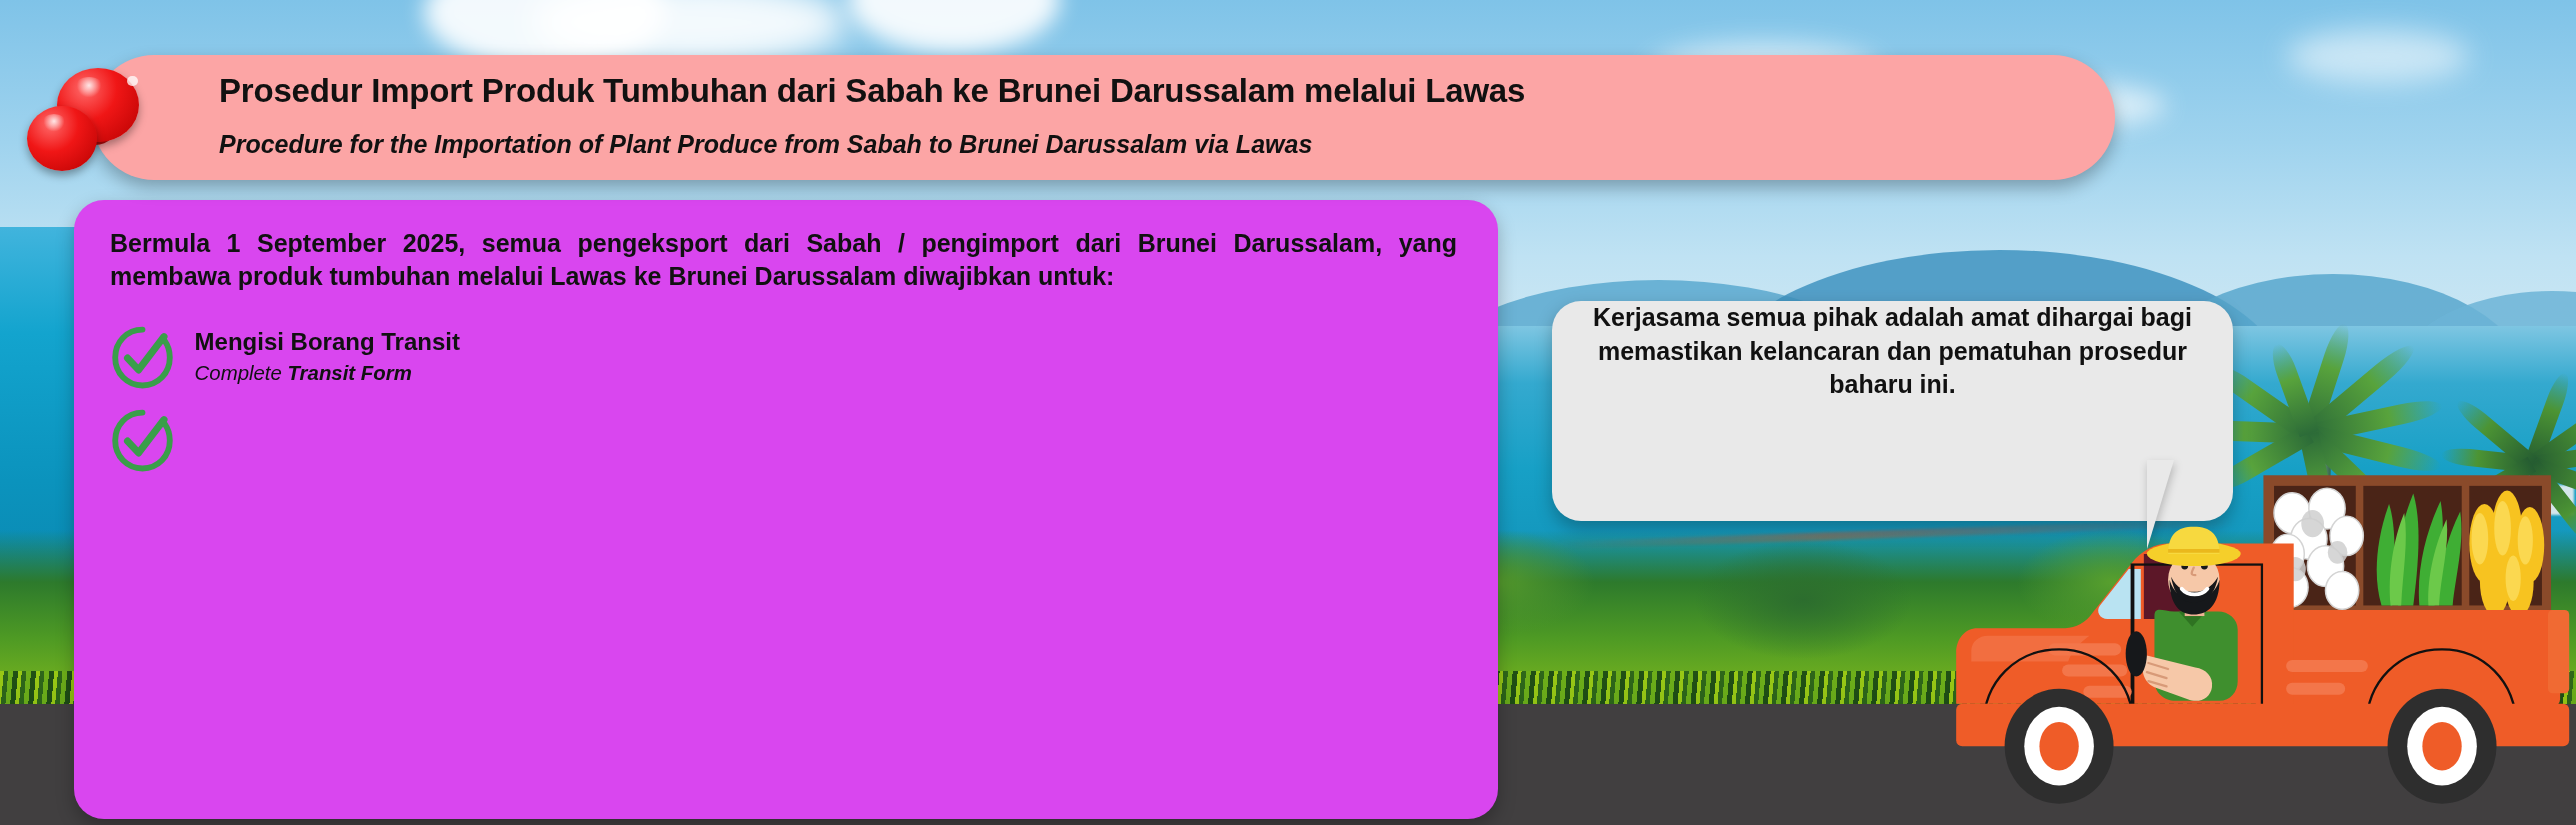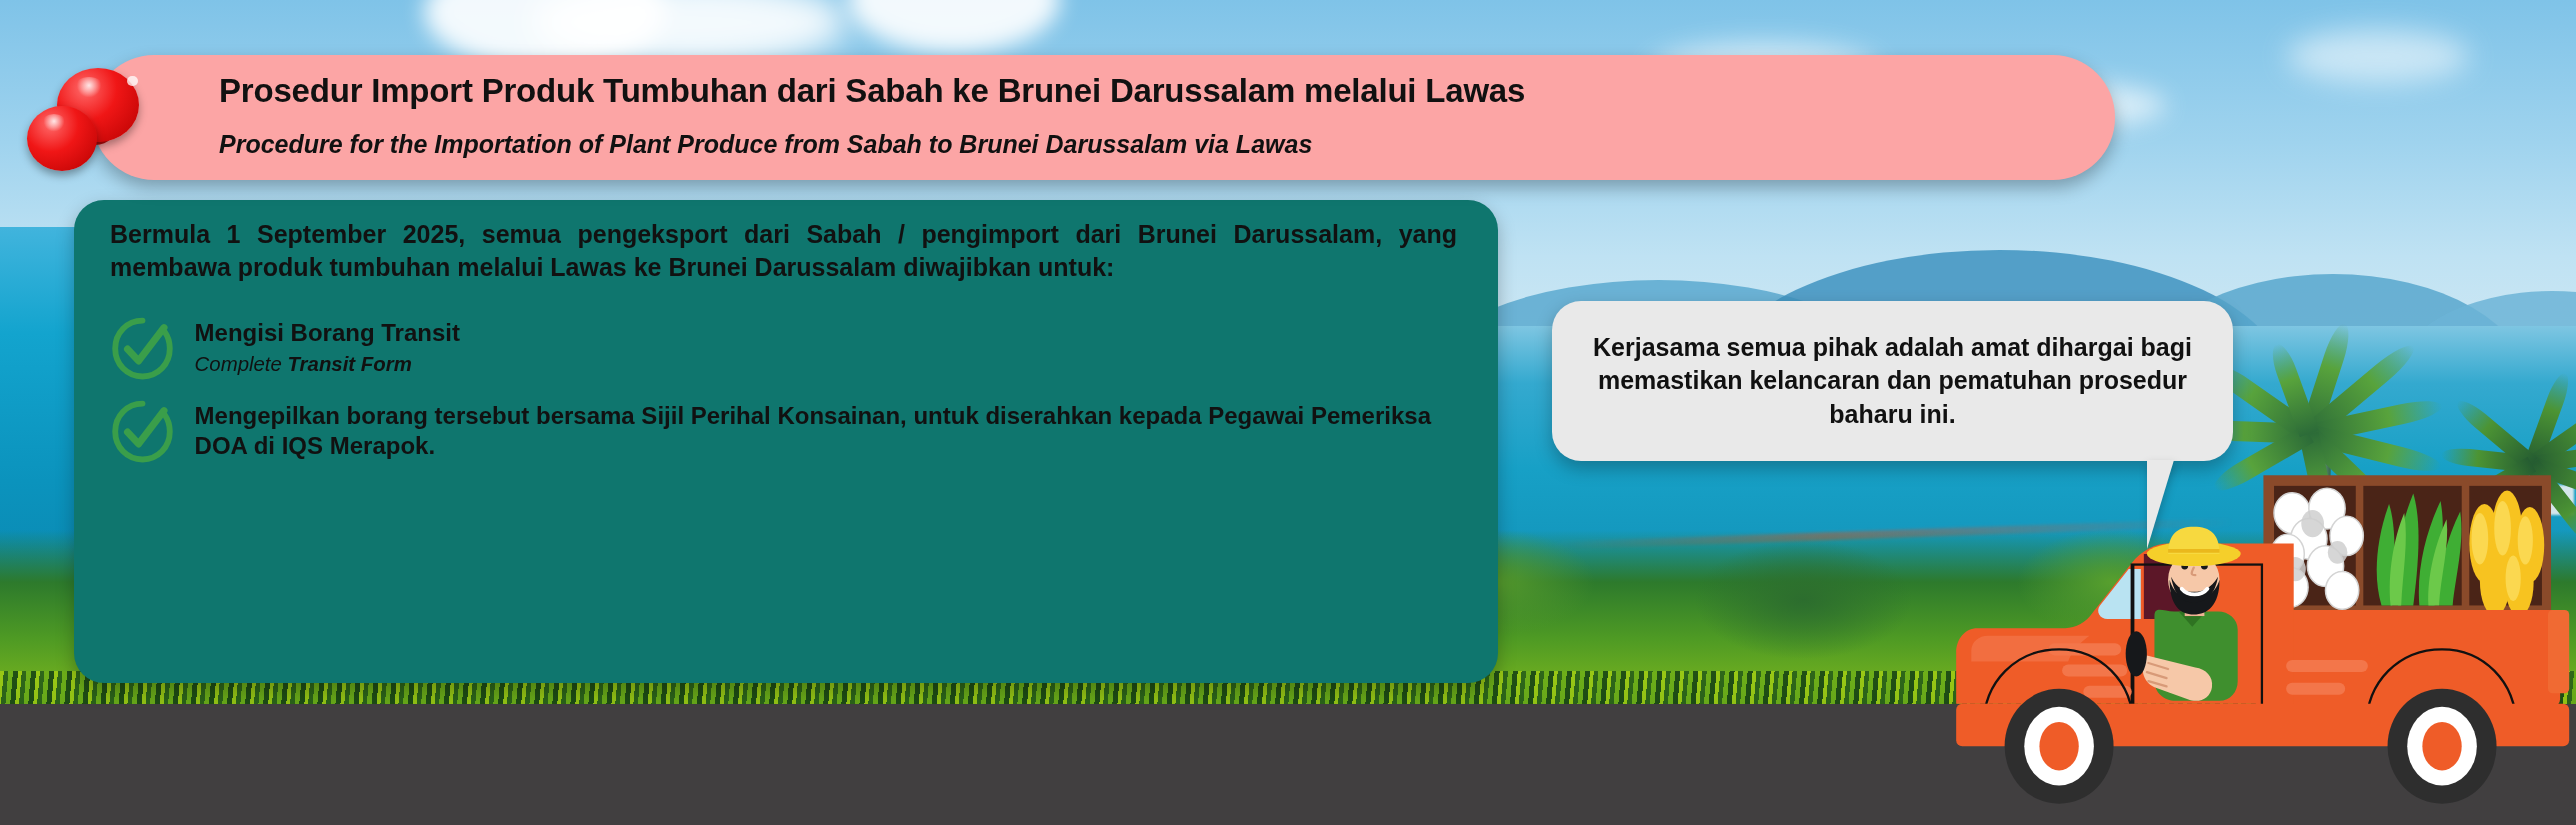--- a/index.html
+++ b/index.html
@@ -164,24 +164,24 @@
   }
   .pin-b .head { left:0px; top:47px; width:70px; height:65px; }
   .pin-b .gloss{ left:13.6px; top:55px; width:26px; height:18px; }
   .pin-shine {
     position:absolute; left:100px; top:16.7px; width:10.6px; height:10.6px;
     border-radius:50%; background:rgba(255,255,255,.75);
   }
 
   
   .main-card {
-    position:absolute; left:74px; top:200px; width:1424px; height:483px;
-    background:#0f766e; border-radius:30px;
+    position:absolute; left:74px; top:200px; width:1424px; height:619px;
+    background:#d946ef; border-radius:30px;
     box-shadow:0 7.6px 18px rgba(0,0,0,.26);
-    padding:18px 41px 0 36px;
+    padding:27px 41px 0 36px;
     z-index:5;
   }
   .para-bm {
     font-size:25px; font-weight:bold; color:#111; line-height:1.33;
     text-align:justify;
   }
   .para-en {
     font-size:21px; font-style:italic; color:#111; line-height:1.32;
     text-align:justify; margin-top:19.7px;
   }
@@ -195,24 +195,24 @@
   .check-bm {
     font-size:24px; font-weight:bold; color:#111; line-height:1.28;
   }
   .check-en {
     font-size:20.4px; font-style:italic; color:#111; line-height:1.28; margin-top:3px;
   }
   .check-en b { font-weight:bold; }
 
   
   .bubble {
-    position:absolute; left:1552px; top:301px; width:681px; height:160px;
+    position:absolute; left:1552px; top:301px; width:681px; height:220px;
     background:#e9e9e9; border-radius:29px;
     box-shadow:0 7.6px 16.7px rgba(0,0,0,.26);
-    display:flex; align-items:center; justify-content:center;
+    display:flex; justify-content:center;
     text-align:center; padding:0 26px;
     z-index:6;
   }
   .bubble-text { font-size:25px; font-weight:bold; color:#111; line-height:1.34; }
   .bubble-tail {
     position:absolute; left:2147px; top:460px; width:0; height:0;
     border-left:27px solid #e9e9e9;
     border-bottom:89px solid transparent;
     z-index:6;
     filter:drop-shadow(1.5px 4.5px 4.5px rgba(0,0,0,.22));
@@ -318,21 +318,20 @@
     </div>
 
     <div class="check-row">
       <div class="check-icon">
         <svg viewBox="0 0 100 100" aria-hidden="true">
           <path d="M50 7 C26 7 8 26 8 50 C8 74 26 93 50 93 C74 93 92 74 92 50 C92 40 89 31 84 24" fill="none" stroke="#3a9e4a" stroke-width="9" stroke-linecap="round"></path>
           <path d="M27 51 L44 69 L83 18" fill="none" stroke="#3a9e4a" stroke-width="11" stroke-linecap="round" stroke-linejoin="round"></path>
         </svg>
       </div>
       <div class="check-text">
-        <div class="check-bm">Mengepilkan borang tersebut bersama Sijil Perihal Konsainan, untuk diserahkan kepada Pegawai Pemeriksa DOA di IQS Merapok.</div>
       </div>
     </div>
 
   </div>
 </div>
 
 <div class="bubble">
   <div class="bubble-text">Kerjasama semua pihak adalah amat dihargai bagi memastikan kelancaran dan pematuhan prosedur baharu ini.</div>
 </div>
 <div class="bubble-tail"></div>

